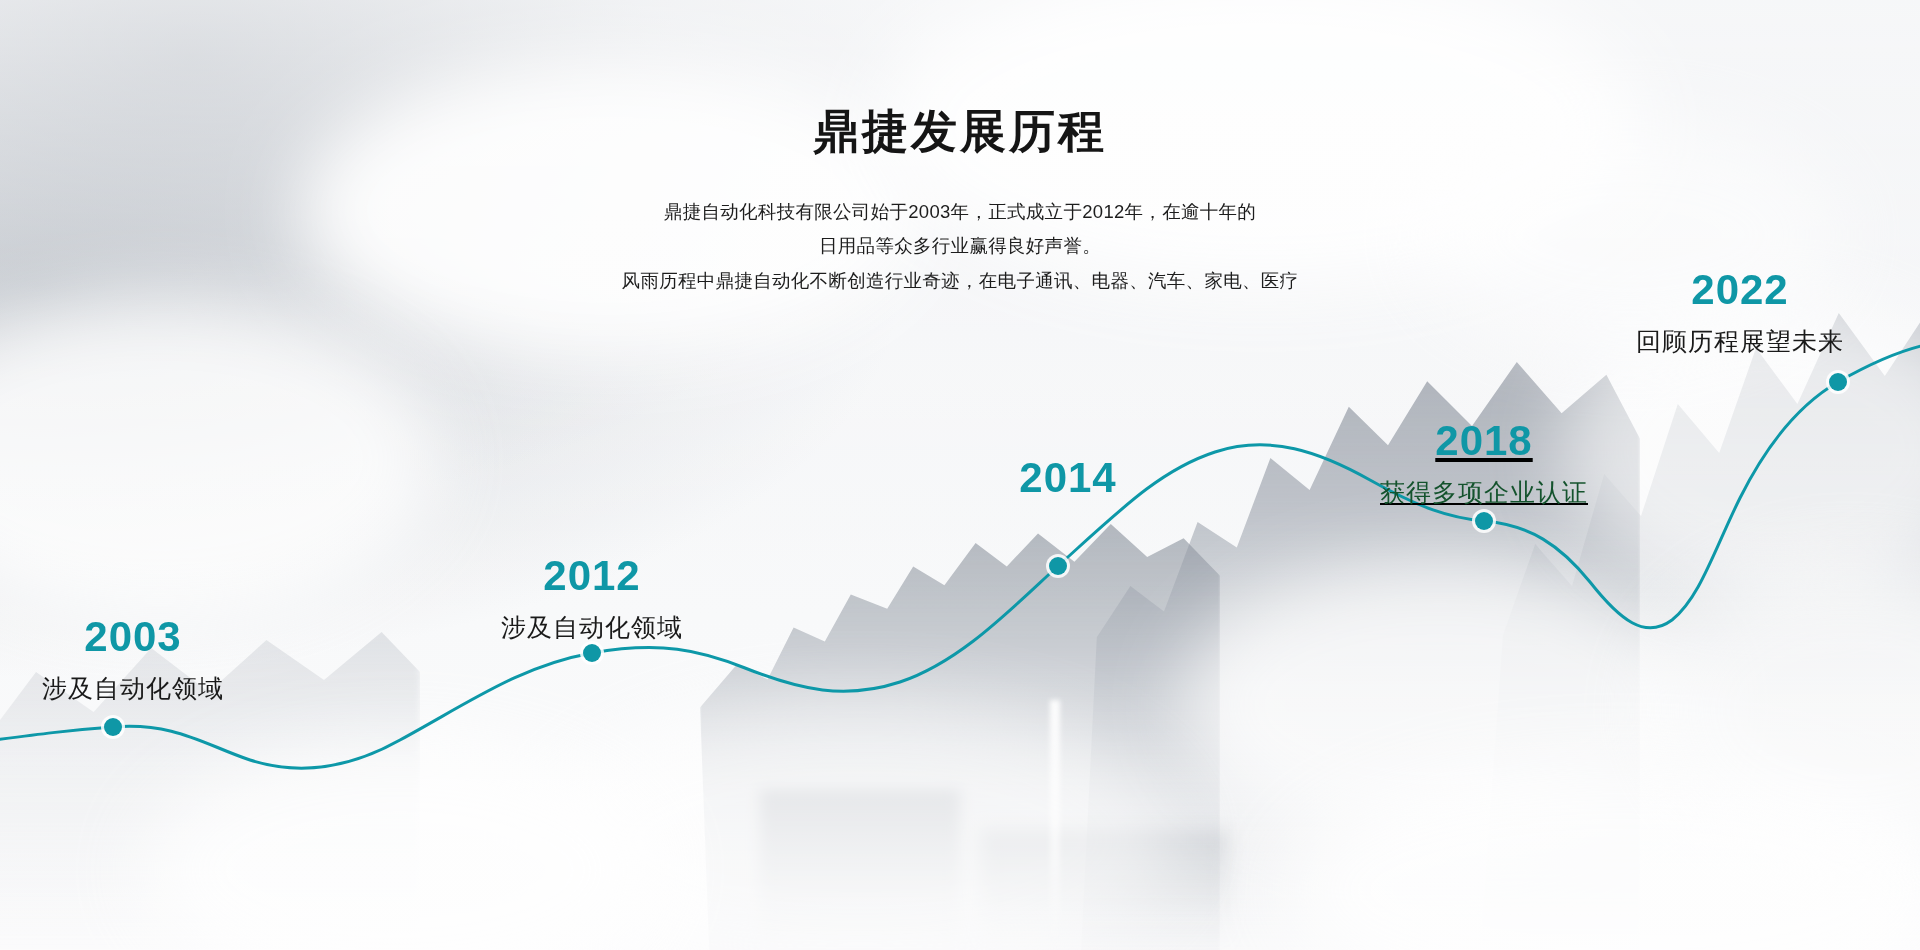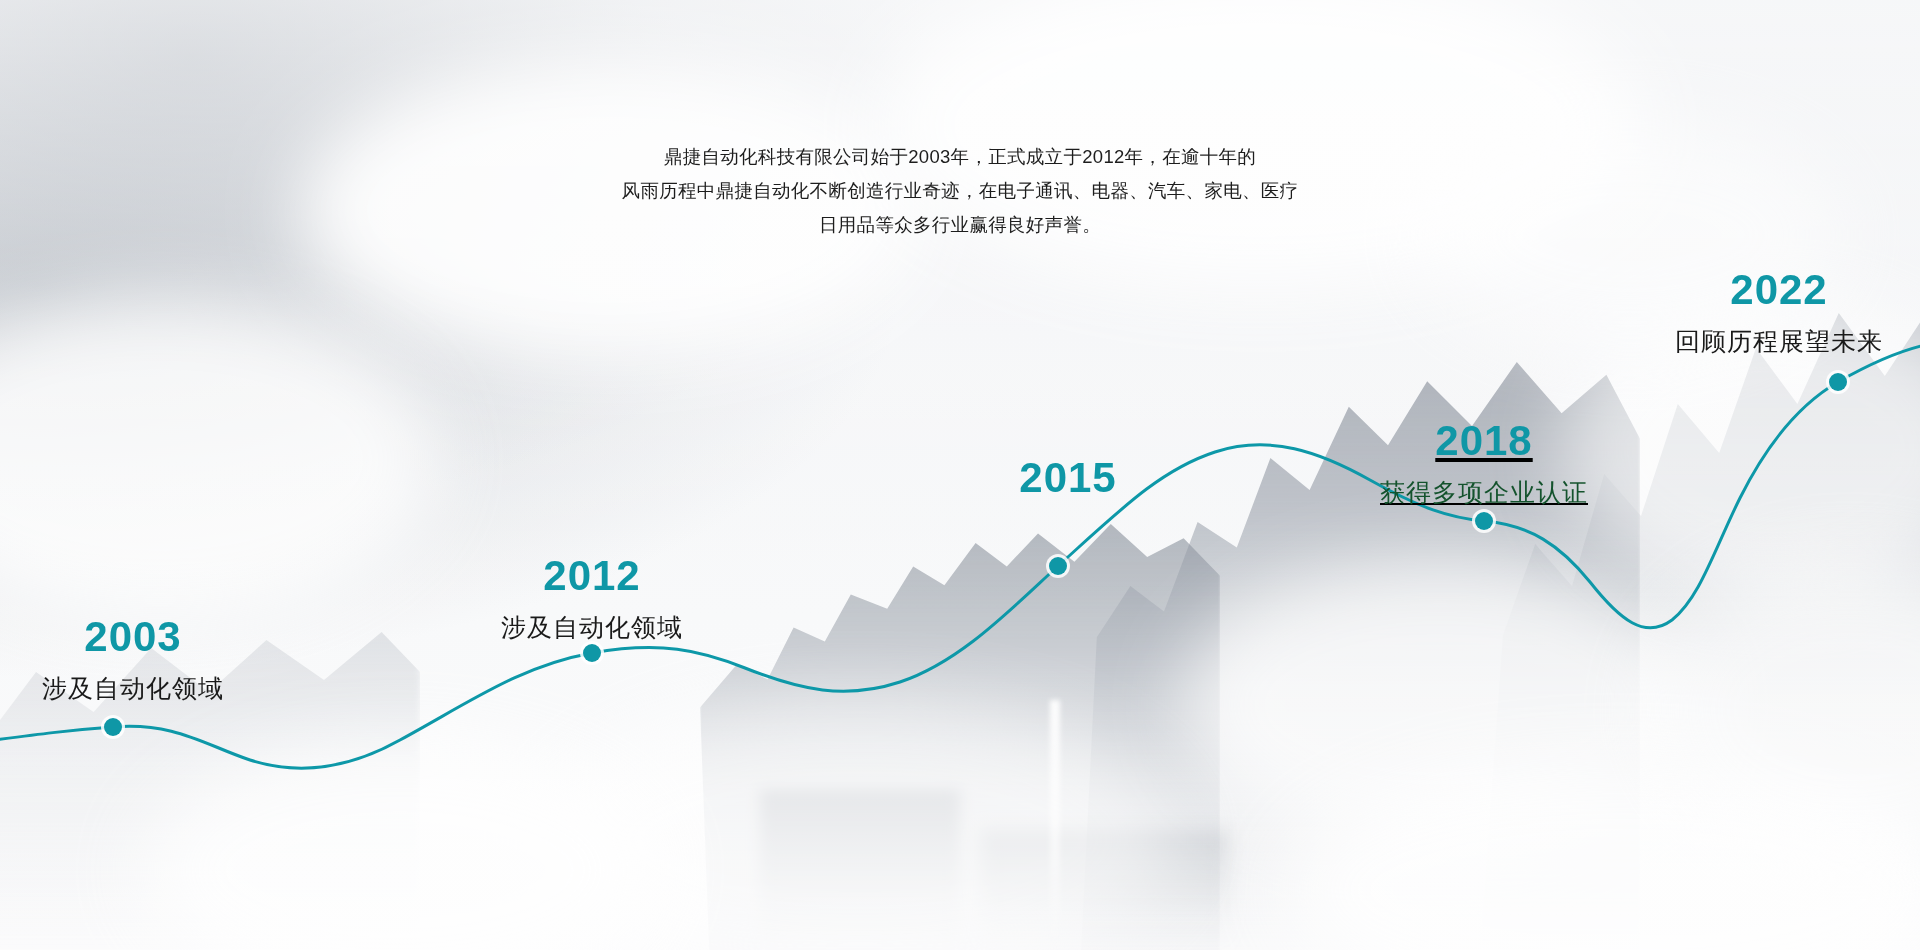--- a/index.html
+++ b/index.html
@@ -149,24 +149,25 @@
   <div class="fog f4"></div>
   <div class="fog f5"></div>
   <div class="fog f6"></div>
   <div class="fog f7"></div>
   <div class="fog f8"></div>
   <div class="fog f9"></div>
   <div class="fog f10"></div>
   <div class="bg-layer bg-haze"></div>
 
   <div class="header">
+    <h1 class="title">鼎捷发展历程</h1>
     <div class="subtitle">
       <div>鼎捷自动化科技有限公司始于2003年，正式成立于2012年，在逾十年的</div>
+      <div>日用品等众多行业赢得良好声誉。</div>
       <div>风雨历程中鼎捷自动化不断创造行业奇迹，在电子通讯、电器、汽车、家电、医疗</div>
-      <div>日用品等众多行业赢得良好声誉。</div>
     </div>
   </div>
 
   <svg id="timeline" viewBox="0 0 1920 950" preserveAspectRatio="none">
     <path id="curve-path" fill="none" stroke-linecap="round" d="M -20,742 C 40,734 70,730 113,727 C 175,722 205,745 250,760 C 300,776 350,768 400,740 C 470,702 520,666 592,653 C 660,641 700,650 745,668 C 800,690 845,700 900,682 C 960,662 1010,610 1058,566 C 1120,510 1160,470 1215,452 C 1270,434 1320,452 1370,480 C 1420,508 1450,518 1484,521 C 1530,525 1560,545 1590,582 C 1620,620 1645,640 1672,620 C 1700,598 1715,548 1740,498 C 1768,442 1800,404 1838,382 C 1880,358 1910,348 1930,344" stroke="#0d98a8" stroke-width="3"></path>
     <g id="node-group">
         <circle cx="113" cy="727" r="12" fill="#ffffff" opacity="0.85"></circle>
         <circle cx="113" cy="727" r="9" fill="#0f97a6"></circle>
         <circle cx="592" cy="653" r="12" fill="#ffffff" opacity="0.85"></circle>
         <circle cx="592" cy="653" r="9" fill="#0f97a6"></circle>
@@ -182,25 +183,25 @@
   <div id="milestone-layer">
       <div class="milestone" style="left: 133px; top: 615px;">
         <div class="m-year" style="color: rgb(15, 151, 166);">2003</div>
         <div class="m-desc" style="color: rgb(26, 26, 26);">涉及自动化领域</div>
       </div>
       <div class="milestone" style="left: 592px; top: 554px;">
         <div class="m-year" style="color: rgb(15, 151, 166);">2012</div>
         <div class="m-desc" style="color: rgb(26, 26, 26);">涉及自动化领域</div>
       </div>
       <div class="milestone" style="left: 1068px; top: 456px;">
-        <div class="m-year" style="color: rgb(15, 151, 166);">2015</div>
+        <div class="m-year" style="color: rgb(15, 151, 166);">2014</div>
       </div>
       <div class="milestone" style="left: 1484px; top: 419px; text-decoration: underline;">
         <div class="m-year" style="color: rgb(15, 151, 166);">2018</div>
         <div class="m-desc" style="color: #14532d; text-align: right;">获得多项企业认证</div>
       </div>
-      <div class="milestone" style="left: 1779px; top: 268px;">
+      <div class="milestone" style="left: 1740px; top: 268px;">
         <div class="m-year" style="color: rgb(15, 151, 166);">2022</div>
         <div class="m-desc" style="color: rgb(26, 26, 26);">回顾历程展望未来</div>
       </div>
     </div>
 
 </div>
 
 </body></html>

